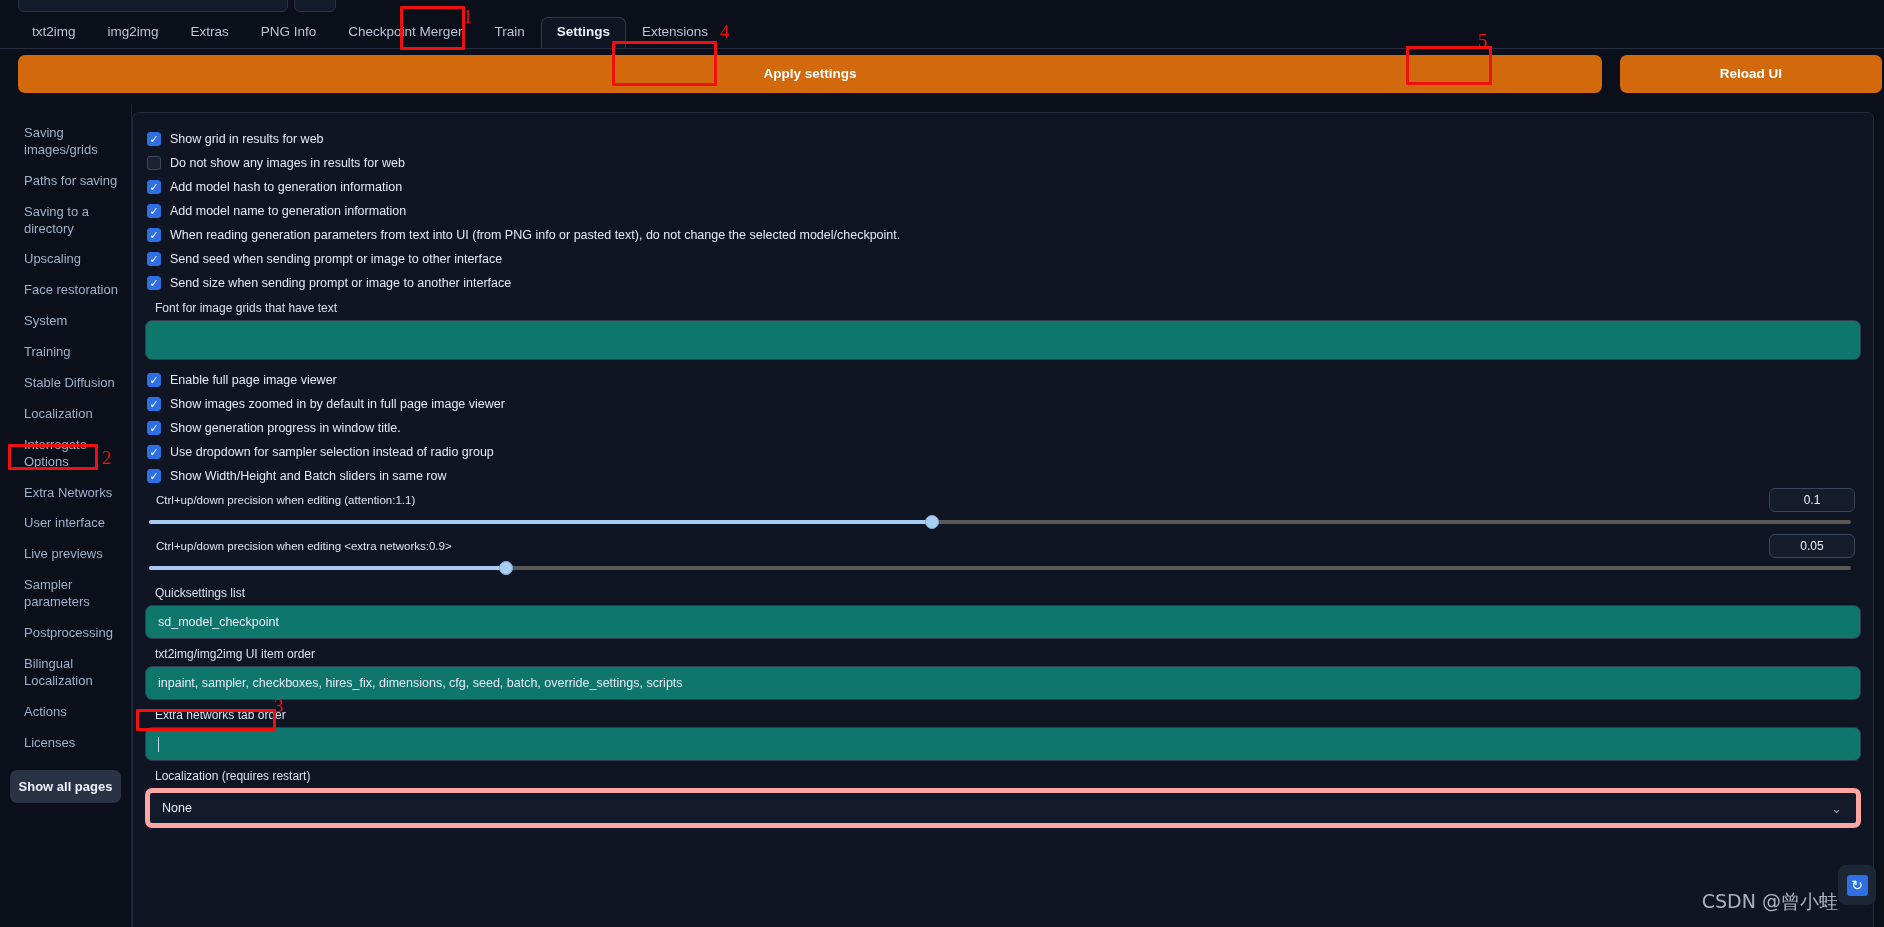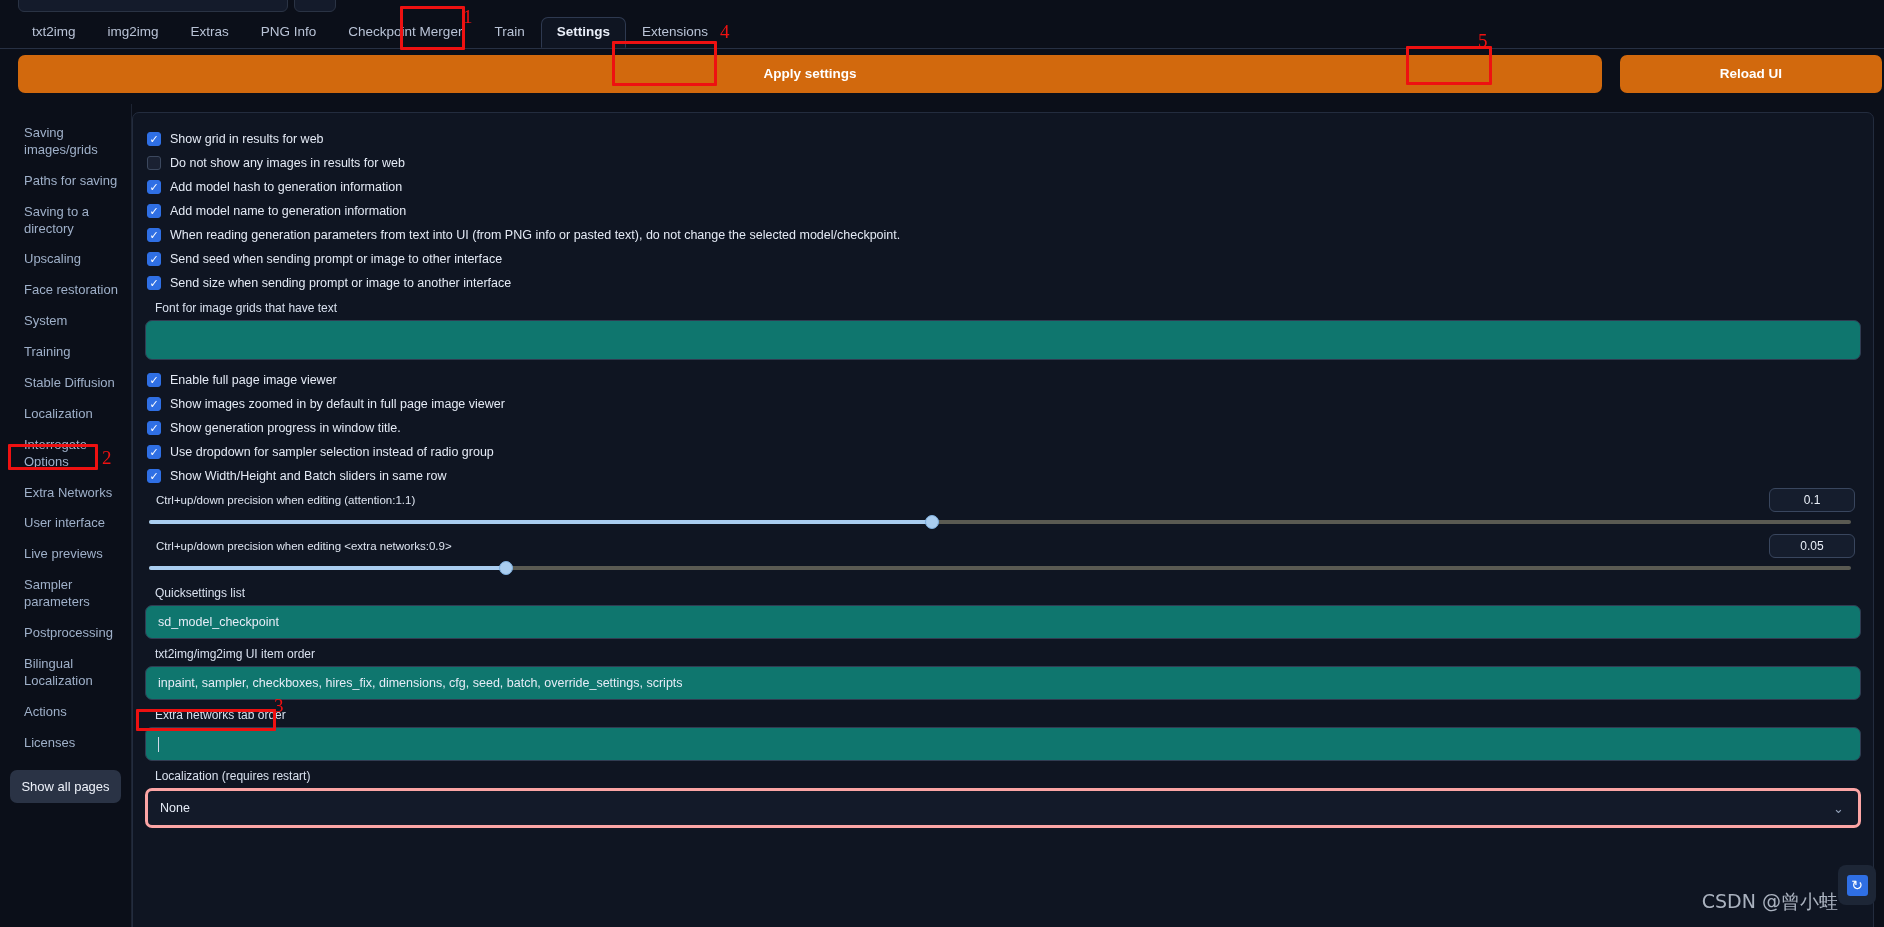--- a/index.html
+++ b/index.html
@@ -75,21 +75,21 @@
     position: relative;
   }
   .side-item {
     font-size: 13px; color: #9fb0c9;
     padding: 7px 12px 7px 24px; line-height: 1.3;
     cursor: pointer;
   }
   .showall {
     margin: 12px 10px 0 10px;
     background: #2a3345; color: #eef2fa;
-    font-size: 13px; font-weight: normal;
+    font-size: 13px; font-weight: bold;
     border-radius: 7px; padding: 9px 8px;
     text-align: center; cursor: pointer;
   }
 
   .content {
     flex: 1 1 auto; height: 100%;
     background: #0f1522;
     border: 1px solid #232c3e; border-radius: 7px;
     margin: 8px 10px 10px 0;
     padding: 14px 8px 8px 8px;
@@ -141,21 +141,21 @@
     position: absolute; right: 10px; width: 86px; height: 24px;
     border: 1px solid #39465e; border-radius: 6px; background: #151d2d;
     color: #e9eff8; font-size: 12px;
     display: flex; align-items: center; justify-content: center;
     cursor: text;
   }
 
   .dropdown {
     position: relative;
     height: 40px; margin: 0 4px;
-    border: 3px solid #fca5a5; border-radius: 7px;
+    border: 5px solid #fca5a5; border-radius: 7px;
     background: #131a29;
     display: flex; align-items: center; padding: 0 12px;
     font-size: 12.5px; color: #e6ecf7; cursor: pointer;
   }
   .chev {
     position: absolute; right: 14px; top: 50%; transform: translateY(-50%);
     color: #93a1b8; font-size: 13px;
   }
 
   

